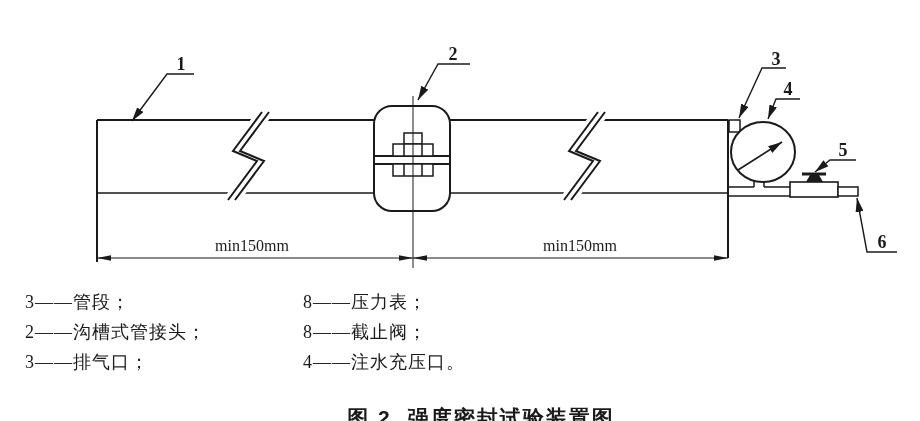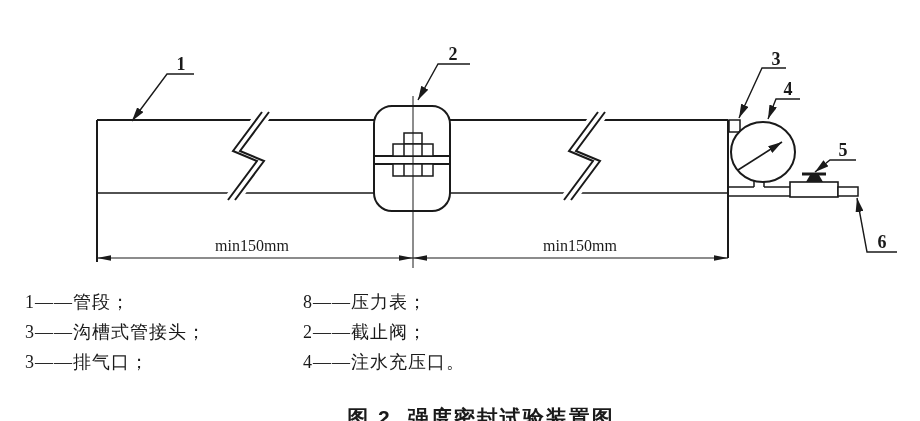--- a/index.html
+++ b/index.html
@@ -116,27 +116,27 @@
       <polygon points="413,258 399,255.3 399,260.7" fill="#1a1a1a" stroke="none"></polygon>
       <polygon points="413,258 427,255.3 427,260.7" fill="#1a1a1a" stroke="none"></polygon>
       <polygon points="728,258 714,255.3 714,260.7" fill="#1a1a1a" stroke="none"></polygon>
       <text class="dim-text" x="252" y="251" text-anchor="middle">min150mm</text>
       <text class="dim-text" x="580" y="251" text-anchor="middle">min150mm</text>
     </g>
   </svg>
 
   <div>
     <div class="legend-col left">
-      <div class="legend-item">1——管段；</div>
-      <div class="legend-item">3——沟槽式管接头；</div>
+      <div class="legend-item">3——管段；</div>
+      <div class="legend-item">2——沟槽式管接头；</div>
       <div class="legend-item">3——排气口；</div>
     </div>
     <div class="legend-col right">
       <div class="legend-item">8——压力表；</div>
-      <div class="legend-item">2——截止阀；</div>
+      <div class="legend-item">8——截止阀；</div>
       <div class="legend-item">4——注水充压口。</div>
     </div>
   </div>
 
   <div class="caption">
     <span>图 2</span><span class="title-part">强度密封试验装置图</span>
   </div>
 
 </div>
 

